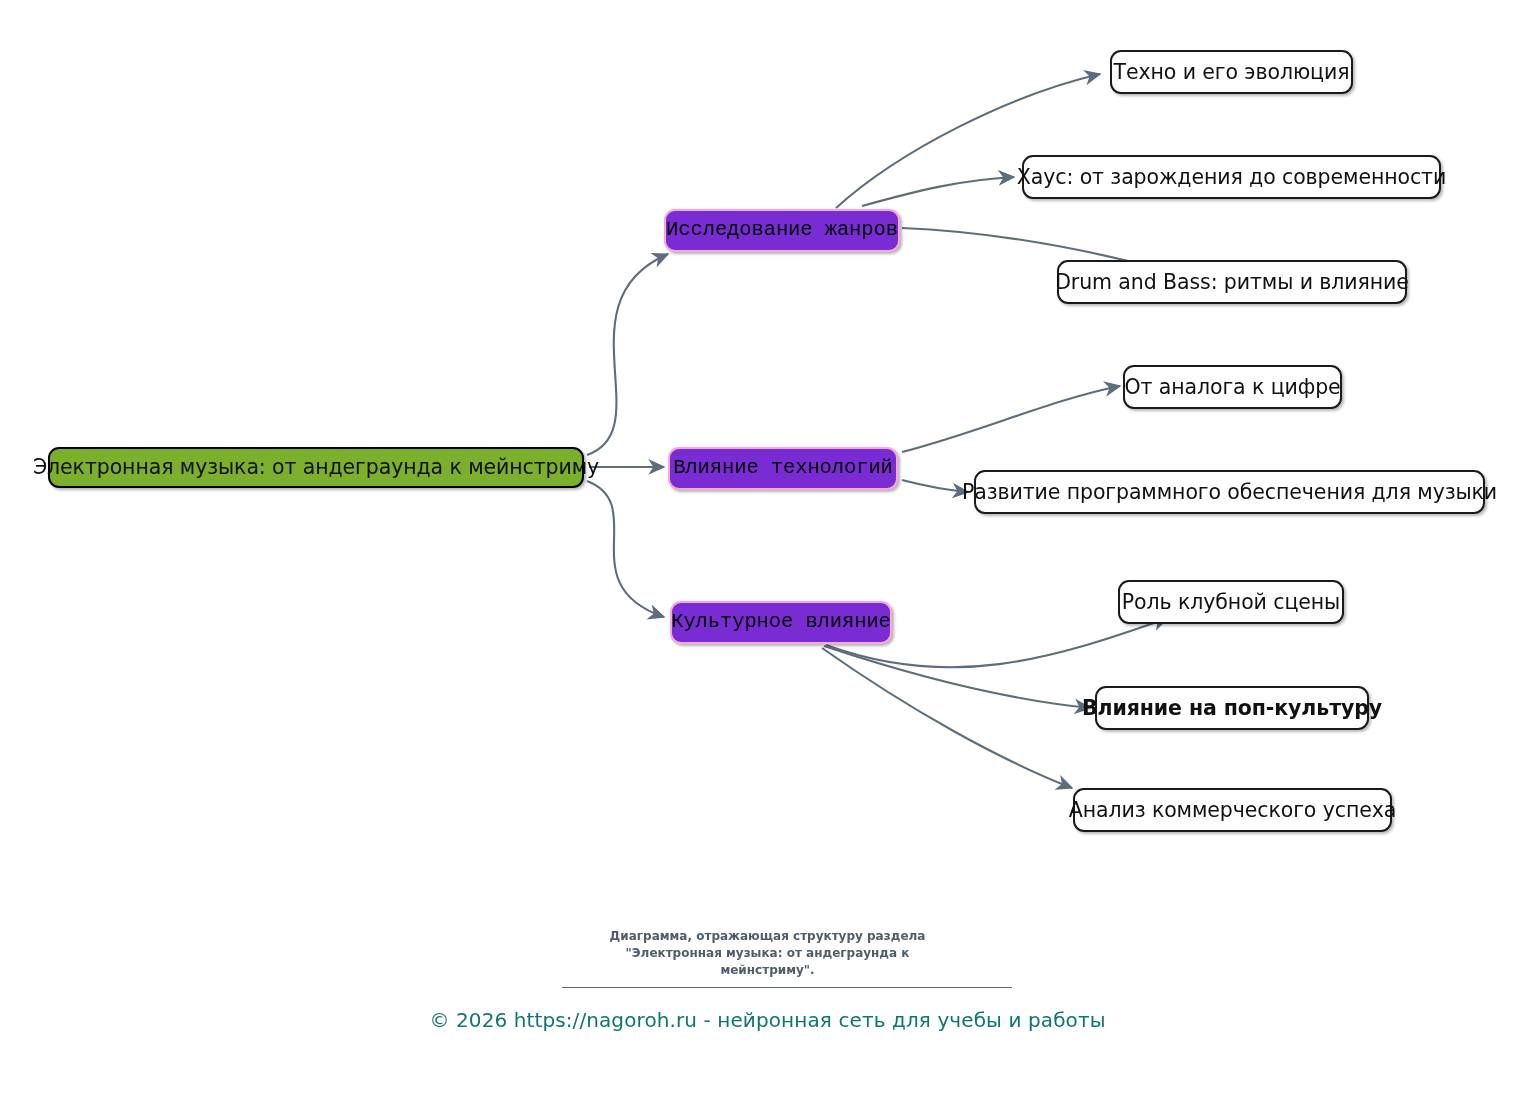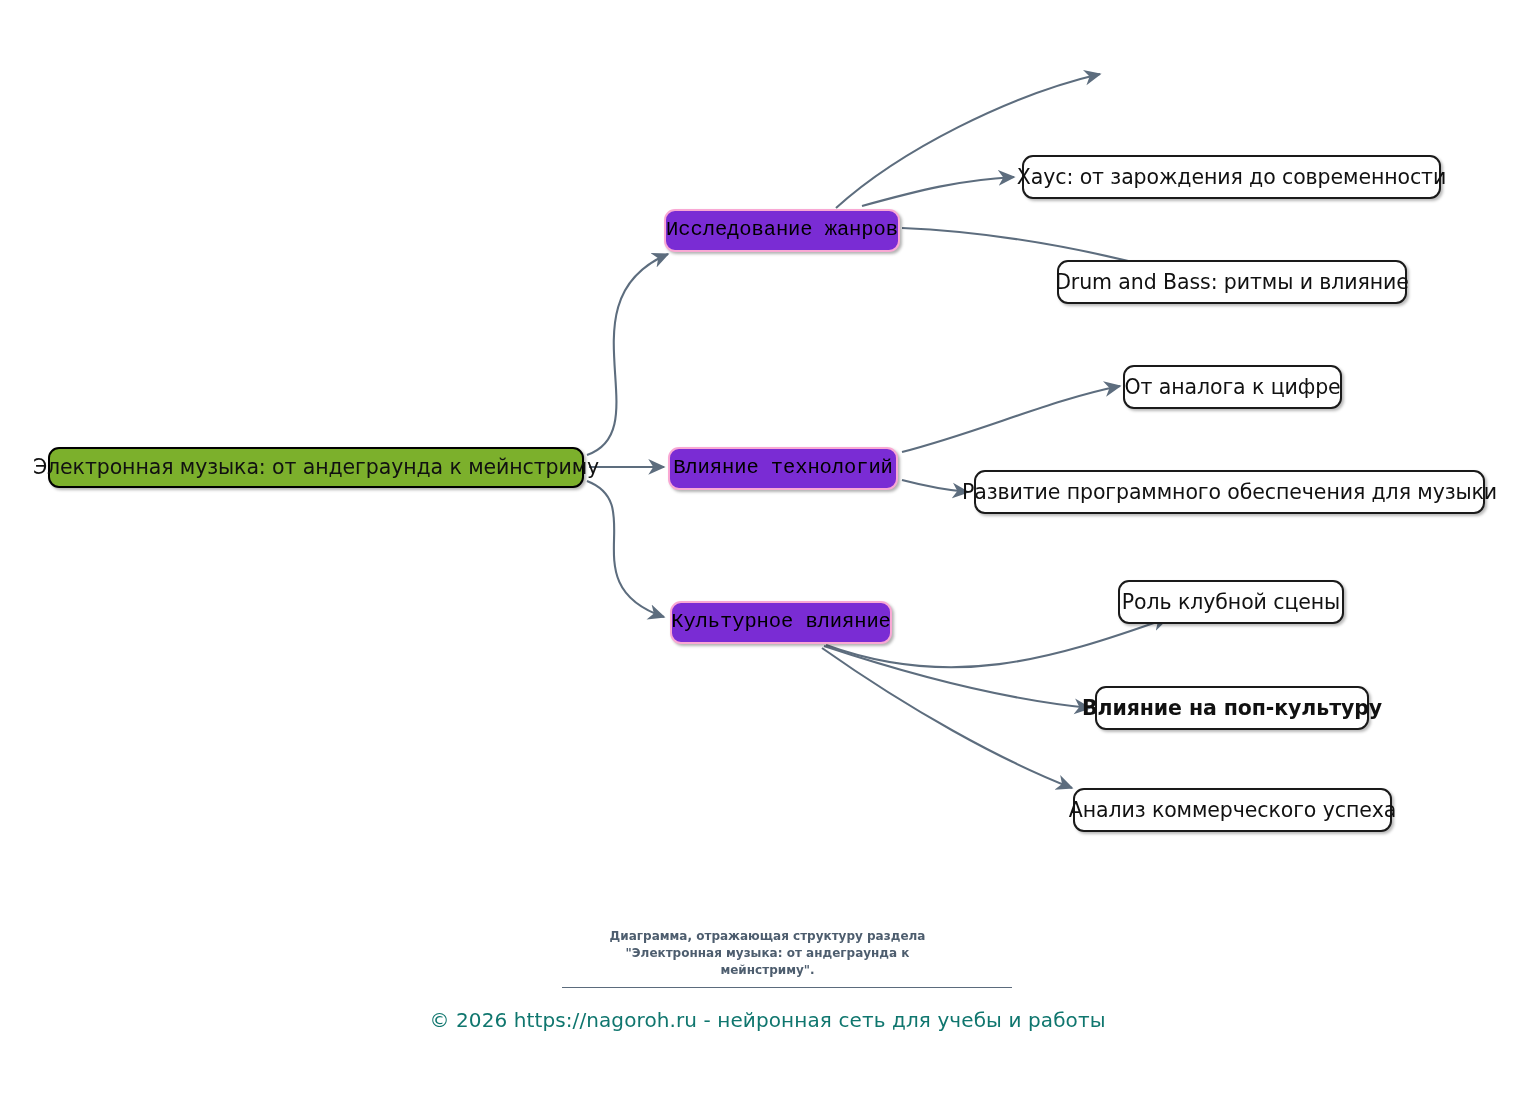--- a/index.html
+++ b/index.html
@@ -138,20 +138,23 @@
   </div>
 
   <div class="node branch" style="left:668px; top:447px; width:230px; height:43px;">
     <span class="node-label">Влияние технологий</span>
   </div>
 
   <div class="node branch" style="left:670px; top:601px; width:222px; height:43px;">
     <span class="node-label">Культурное влияние</span>
   </div>
 
+  <div class="node leaf" style="left:1110px; top:50px; width:243px; height:44px;">
+    <span class="node-label">Техно и его эволюция</span>
+  </div>
 
   <div class="node leaf" style="left:1022px; top:155px; width:419px; height:44px;">
     <span class="node-label">Хаус: от зарождения до современности</span>
   </div>
 
   <div class="node leaf" style="left:1057px; top:260px; width:350px; height:44px;">
     <span class="node-label">Drum and Bass: ритмы и влияние</span>
   </div>
 
   <div class="node leaf" style="left:1123px; top:365px; width:219px; height:44px;">

